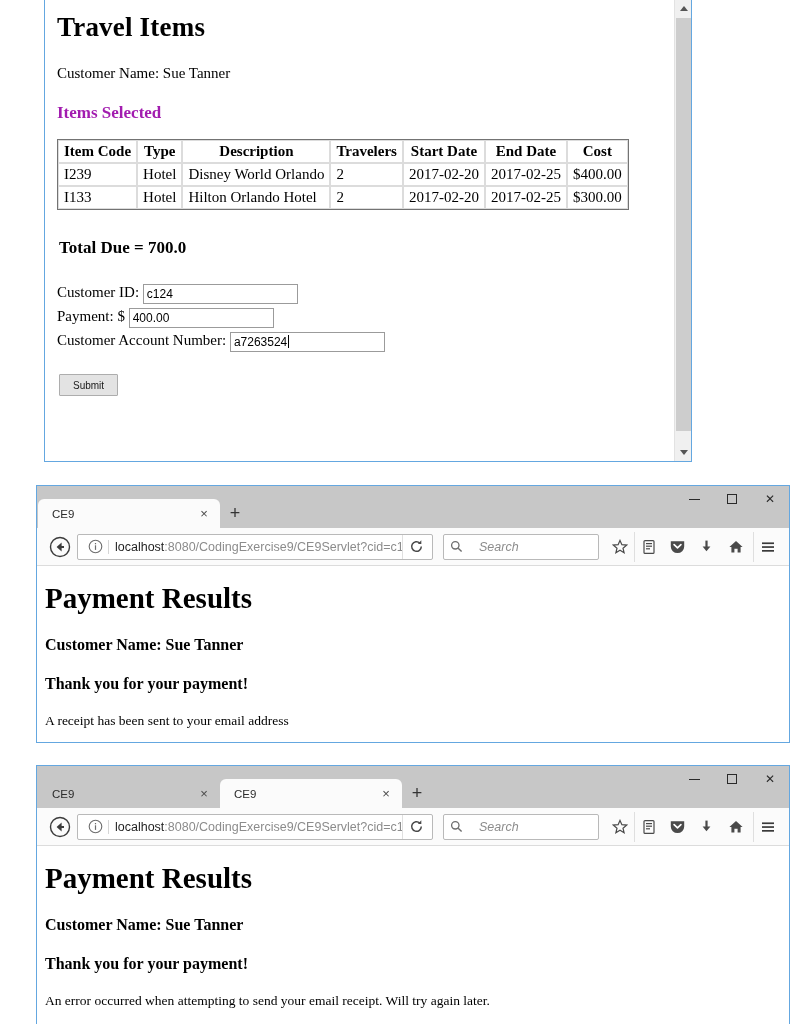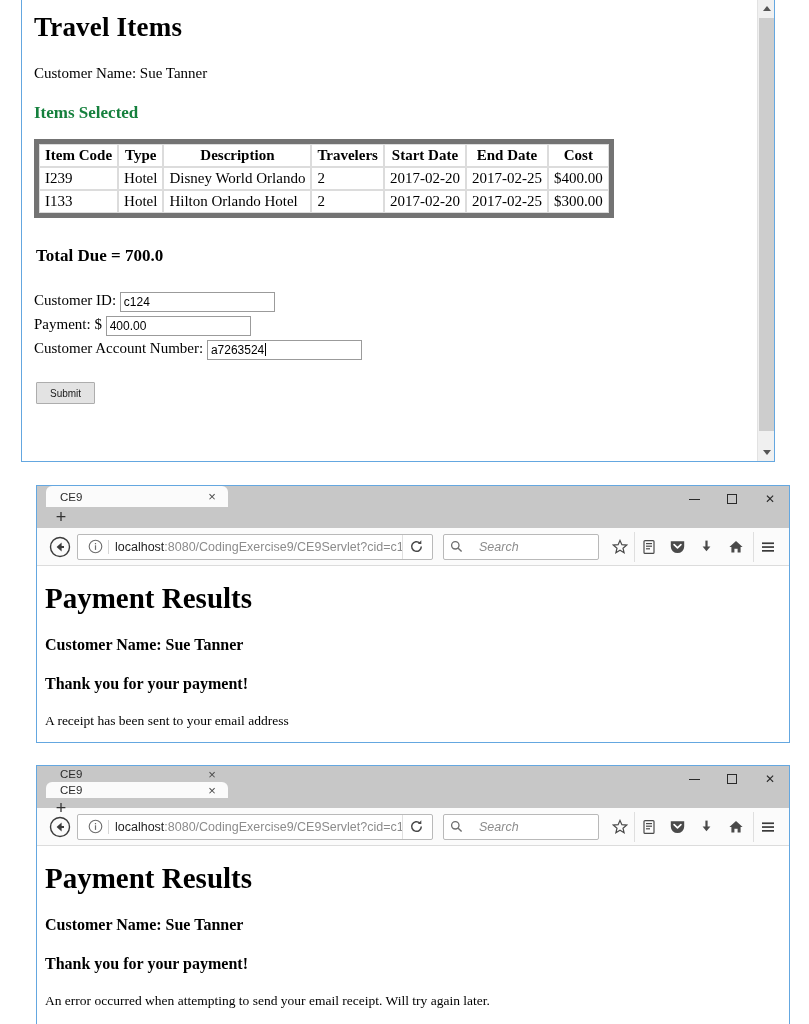--- a/index.html
+++ b/index.html
@@ -14,55 +14,55 @@
 
   
   .panel {
     position: absolute;
     background: #ffffff;
     border: 1px solid #64a7e0;
     overflow: hidden;
   }
 
   
-  #panel-form { left: 21px; top: -1px; width: 754px; height: 463px; }
+  #panel-form { left: 44px; top: -1px; width: 648px; height: 463px; }
   .content-area {
     position: absolute; left: 0; top: 0; right: 17px; bottom: 0;
     background: #fff;
     font-family: "Liberation Serif", serif;
     padding: 0 12px;
     overflow: hidden;
   }
 
   h1.doc-title {
     font-family: "Liberation Serif", serif;
     font-size: 27px; font-weight: bold; color: #000;
     margin: 12px 0 0 0; letter-spacing: .2px;
   }
   p.doc-p {
     font-family: "Liberation Serif", serif;
     font-size: 15px; color: #000; margin: 22px 0 0 0;
   }
   h3.doc-h3 {
     font-family: "Liberation Serif", serif;
-    font-size: 17px; font-weight: bold; color: #15803d;
+    font-size: 17px; font-weight: bold; color: #a21caf;
     margin: 21px 0 0 0;
   }
   h3.total-due {
     font-family: "Liberation Serif", serif;
     font-size: 17px; font-weight: bold; color: #000;
     margin: 28px 0 0 2px;
   }
 
   
   table.items {
     border-collapse: separate;
     border-spacing: 0;
     margin-top: 16px;
-    border: 5px solid #737373;
+    border: 1px solid #737373;
     background: #fff;
     font-family: "Liberation Serif", serif;
   }
   table.items th, table.items td {
     border: 1px solid #dcdcdc;
     font-size: 15px;
     padding: 2px 5px;
     white-space: nowrap;
     color: #000;
     background: #fff;
@@ -140,21 +140,21 @@
   
   #panel-ok  { left: 36px; top: 485px; width: 754px; height: 258px; }
   #panel-err { left: 36px; top: 765px; width: 754px; height: 260px; }
 
   .titlebar {
     position: relative;
     height: 42px;
     background: #c7c7c7;
     display: flex; align-items: flex-end;
   }
-  .tabstrip { display: flex; align-items: flex-start; height: 42px; padding-left: 9px; flex-direction: column; }
+  .tabstrip { display: flex; align-items: flex-end; height: 42px; padding-left: 1px; }
   .tab {
     position: relative;
     width: 182px; height: 29px;
     display: flex; align-items: center;
     padding: 0 8px 0 14px;
     border-radius: 6px 6px 0 0;
     font-size: 11.5px; color: #2b2b2b;
     font-family: "Liberation Sans", sans-serif;
   }
   .tab.active { background: #fbfbfb; }

